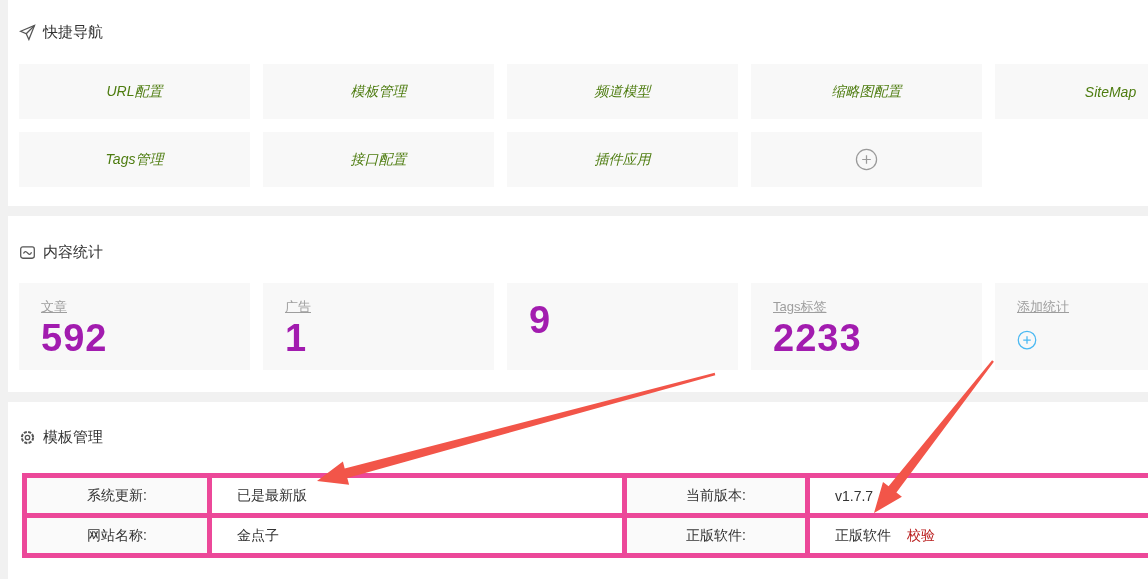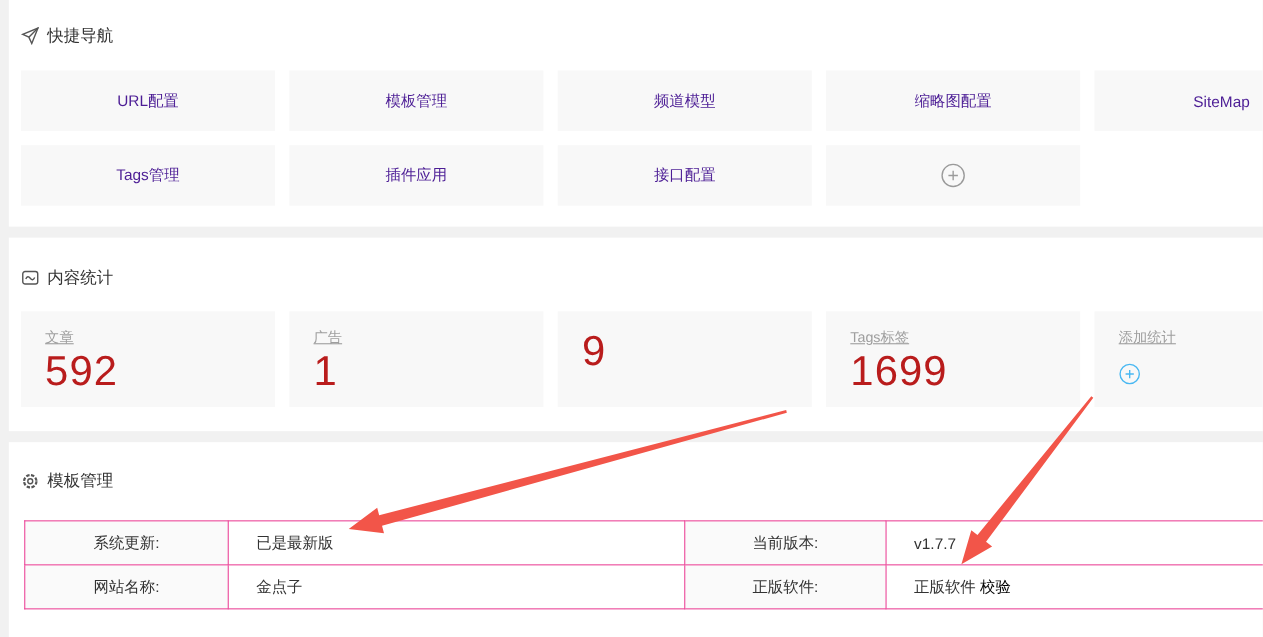--- a/index.html
+++ b/index.html
@@ -16,44 +16,44 @@
   .panel-sys   { height:195px; padding:26px 0 0 11px; }
   .section-title { display:flex; align-items:center; gap:7px; font-size:15px; color:#333; }
   .section-title svg { display:block; }
   .grid {
     display:grid; grid-template-columns:repeat(5,231px);
     column-gap:13px; row-gap:13px; width:1207px;
   }
   .grid-nav { margin-top:22px; }
   .nav-btn {
     height:55px; background:#f8f8f8; display:flex; align-items:center;
-    justify-content:center; font-size:14px; color:#4c1d95; cursor:pointer;
+    justify-content:center; font-size:14px; color:#4d7c0f; cursor:pointer;font-style:italic;
   }
   .nav-btn.add-btn svg { display:block; }
   .grid-cards { margin-top:21px; }
   .card { height:87px; background:#f8f8f8; padding:15px 0 0 22px; }
   .card-label { font-size:13px; color:#9e9e9e;text-decoration:underline; }
   .card-value {
-    font-size:38px; color:#b91c1c; line-height:1.05; margin-top:3px;
-    font-weight:400; letter-spacing:1px;
+    font-size:38px; color:#a21caf; line-height:1.05; margin-top:3px;
+    font-weight:700; letter-spacing:1px;
   }
   .card-add-icon { margin-top:14px; }
   .sys-table {
     border-collapse:collapse; table-layout:fixed; width:1204px;
     margin-top:26px; margin-left:3px;
   }
   .sys-table td {
-    height:40px; border:1px solid #ec4899; font-size:14px; color:#333;
+    height:40px; border:5px solid #ec4899; font-size:14px; color:#333;
     white-space:nowrap; overflow:hidden;
   }
   td.lbl  { background:#fafafa; text-align:center; }
   td.val  { background:#ffffff; padding-left:25px; }
   col.c1 { width:185px; } col.c2 { width:415px; }
   col.c3 { width:183px; } col.c4 { width:421px; }
-  a.check-link { color:#000000; text-decoration:none; margin-left:4px; cursor:pointer; }
+  a.check-link { color:#b91c1c; text-decoration:none; margin-left:16px; cursor:pointer; }
   #arrow-overlay {
     position:absolute; left:0; top:0; width:1148px; height:579px;
     pointer-events:none; z-index:10;
   }
   .icon-stroke { stroke:#555; fill:none; stroke-width:1.2; }
 </style>
 </head>
 <body>
 
 <div class="wrap">
@@ -68,22 +68,22 @@
       </span>
       <span>快捷导航</span>
     </div>
     <div class="grid grid-nav">
       <div class="nav-btn">URL配置</div>
       <div class="nav-btn">模板管理</div>
       <div class="nav-btn">频道模型</div>
       <div class="nav-btn">缩略图配置</div>
       <div class="nav-btn">SiteMap</div>
       <div class="nav-btn">Tags管理</div>
+      <div class="nav-btn">接口配置</div>
       <div class="nav-btn">插件应用</div>
-      <div class="nav-btn">接口配置</div>
       <div class="nav-btn add-btn">
         <span>
           <svg width="23" height="23" viewBox="0 0 24 24">
             <circle cx="12" cy="12" r="10.5" fill="none" stroke="#9a9a9a" stroke-width="1.3"></circle>
             <path d="M12 7.5 V16.5 M7.5 12 H16.5" stroke="#9a9a9a" stroke-width="1.3"></path>
           </svg>
         </span>
       </div>
       <div></div>
     </div>
@@ -106,21 +106,21 @@
       </div>
       <div class="card">
         <div class="card-label">广告</div>
         <div class="card-value">1</div>
       </div>
       <div class="card">
         <div class="card-value">9</div>
       </div>
       <div class="card">
         <div class="card-label">Tags标签</div>
-        <div class="card-value">1699</div>
+        <div class="card-value">2233</div>
       </div>
       <div class="card">
         <div class="card-label">添加统计</div>
         <div class="card-add-icon">
           <span>
             <svg width="20" height="20" viewBox="0 0 24 24">
               <circle cx="12" cy="12" r="10.5" fill="none" stroke="#49b8f2" stroke-width="1.5"></circle>
               <path d="M12 7.5 V16.5 M7.5 12 H16.5" stroke="#49b8f2" stroke-width="1.5"></path>
             </svg>
           </span>

